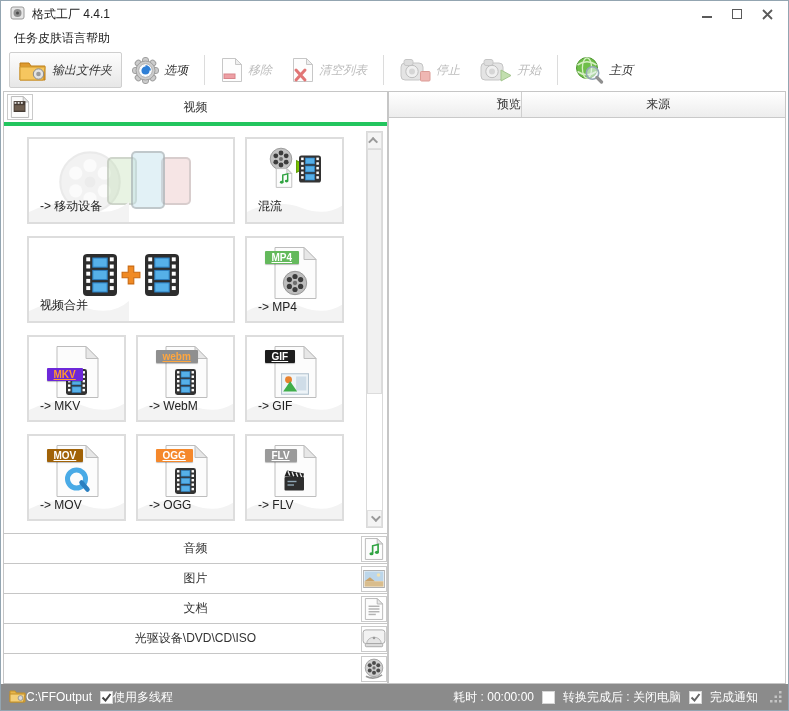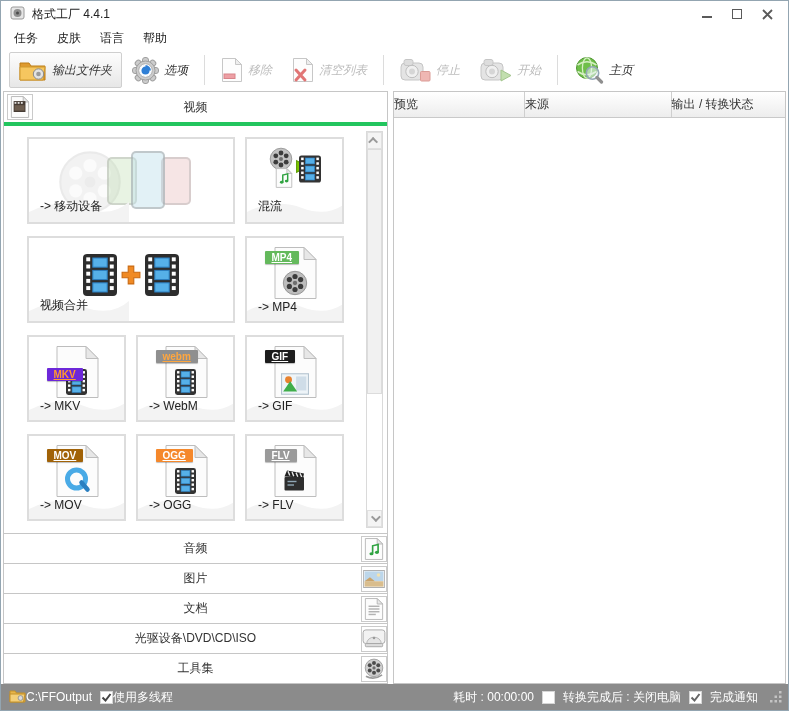--- a/index.html
+++ b/index.html
@@ -9,34 +9,34 @@
 
   
   .titlebar { height:26px; display:flex; align-items:center; padding:0 6px 0 9px; flex:none; }
   .titlebar .title { margin-left:6px; color:#222; }
   .wincontrols { margin-left:auto; display:flex; }
   .winbtn { width:30px; height:22px; display:flex; align-items:center; justify-content:center; }
   .glyph-min { width:10px; height:0; border-bottom:2px solid #5a5a5a; margin-top:6px; }
   .glyph-max { width:10px; height:10px; border:1.5px solid #5a5a5a; }
 
   
-  .menubar { height:22px; display:flex; align-items:center; gap:19px; padding:0 13px; flex:none; }
+  .menubar { height:22px; display:flex; align-items:center; padding:0 13px; flex:none; }
   .menu-item { color:#222; cursor:default; }
 
   
   .toolbar { height:42px; display:flex; align-items:center; padding:0 8px; flex:none;font-style:italic; }
   .tbtn { display:flex; align-items:center; gap:5px; padding:5px 9px; border:1px solid transparent; border-radius:2px; height:36px; }
   .tbtn.selected { background:linear-gradient(#fdfdfd,#e7e7e7); border-color:#cfcfcf; }
   .tbtn .lbl { color:#333; white-space:nowrap; }
   .tbtn.disabled .lbl { color:#bcbcbc; }
   .tbtn.disabled svg { opacity:.75; }
   .tsep { width:1px; height:30px; background:#dcdcdc; margin:0 6px; flex:none; }
 
   
-  .main { flex:1; display:flex; padding:0 2px; gap:5px; min-height:0; }
+  .main { flex:1; display:flex; padding:0 2px; min-height:0; }
   .left-panel { width:385px; flex:none; border:1px solid #c6c6c6; display:flex; flex-direction:column; background:#fff; }
   .panel-row { height:30px; flex:none; display:flex; align-items:center; position:relative; background:#fff; }
   .panel-row + .panel-row, .cat-row { border-top:1px solid #c6c6c6; }
   .cat-row { height:30px; flex:none; display:flex; align-items:center; position:relative; background:#fff;justify-content:flex-end; }
   .row-iconbox { width:26px; height:26px; border:1px solid #cacaca; margin-left:3px; display:flex; align-items:center; justify-content:center; background:#fff; flex:none; }
   .row-label { position:absolute; left:0; right:0; text-align:center; color:#333; }
 
   
   .grid-area { flex:1; position:relative; border-top:4px solid #22c55e; padding:11px 0 0 23px; overflow:hidden; background:#fff; }
   .grid-row { display:flex; gap:10px; margin-bottom:12px; }
@@ -74,21 +74,21 @@
   .sb-btn { position:absolute; left:0; right:0; height:17px; background:#f4f4f4; border:1px solid #e0e0e0; display:flex; align-items:center; justify-content:center; }
   .sb-up { top:0; } .sb-down { bottom:0; }
   .chev { width:7px; height:7px; border-left:2px solid #9a9a9a; border-top:2px solid #9a9a9a; }
   .chev.up { transform:rotate(45deg) translateY(2px); }
   .chev.down { transform:rotate(225deg) translateY(2px); }
   .sb-thumb { position:absolute; left:0; right:0; top:17px; height:245px; background:#f1f1f1; border:1px solid #dcdcdc; }
 
   
   .right-panel { flex:1; border:1px solid #c6c6c6; display:flex; flex-direction:column; background:#fff; min-width:0; }
   .queue-header { height:26px; flex:none; display:flex; background:linear-gradient(#ffffff,#ededed); border-bottom:1px solid #c9c9c9; }
-  .qcol { display:flex; align-items:center; justify-content:flex-start; color:#333; }
+  .qcol { display:flex; align-items:center; justify-content:flex-end; color:#333; }
   .qcol:not(:last-child) { border-right:1px solid #cfcfcf; }
   .qcol.c0 { width:33.5%; } .qcol.c1 { width:37.5%; } .qcol.c2 { flex:1; }
   .queue-body { flex:1; background:#fff; }
 
   
   .statusbar { height:26px; flex:none; background:#8b8b8b; color:#fff; display:flex; align-items:center; padding:0 6px 0 8px; gap:0; }
   .sb-right { margin-left:auto; display:flex; align-items:center; gap:8px; }
   .cb { width:13px; height:13px; background:#fff; border:1px solid #d6d6d6; display:inline-flex; align-items:center; justify-content:center; flex:none; }
   .grip { margin-left:4px; }
 </style>
@@ -650,34 +650,30 @@
                 <circle cx="15" cy="6.8" r="2.7"></circle>
                 <circle cx="20.8" cy="10" r="2.7"></circle>
                 <circle cx="20.8" cy="17" r="2.7"></circle>
                 <circle cx="15" cy="20.2" r="2.7"></circle>
                 <circle cx="9.2" cy="17" r="2.7"></circle>
                 <circle cx="9.2" cy="10" r="2.7"></circle>
               </g>
               <circle cx="15" cy="13.5" r="2.2" fill="#6e6e6e"></circle>
             </svg>
         </span>
-        <span class="row-label">工具集</span>
       </div>
     </div>
 
     <div class="right-panel">
       <div class="queue-header">
         <div class="qcol c0">
             <span>预览</span>
           </div>
         <div class="qcol c1">
             <span>来源</span>
-          </div>
-        <div class="qcol c2">
-            <span>输出 / 转换状态</span>
           </div>
       </div>
       <div class="queue-body"></div>
     </div>
   </div>
 
   <div class="statusbar">
     <span>
       <svg width="17" height="14" viewBox="0 0 17 14">
           <path d="M1 2 h5 l1.5 2 h8.5 v9 h-15 z" fill="#e8b54a" stroke="#c4912b"></path>

